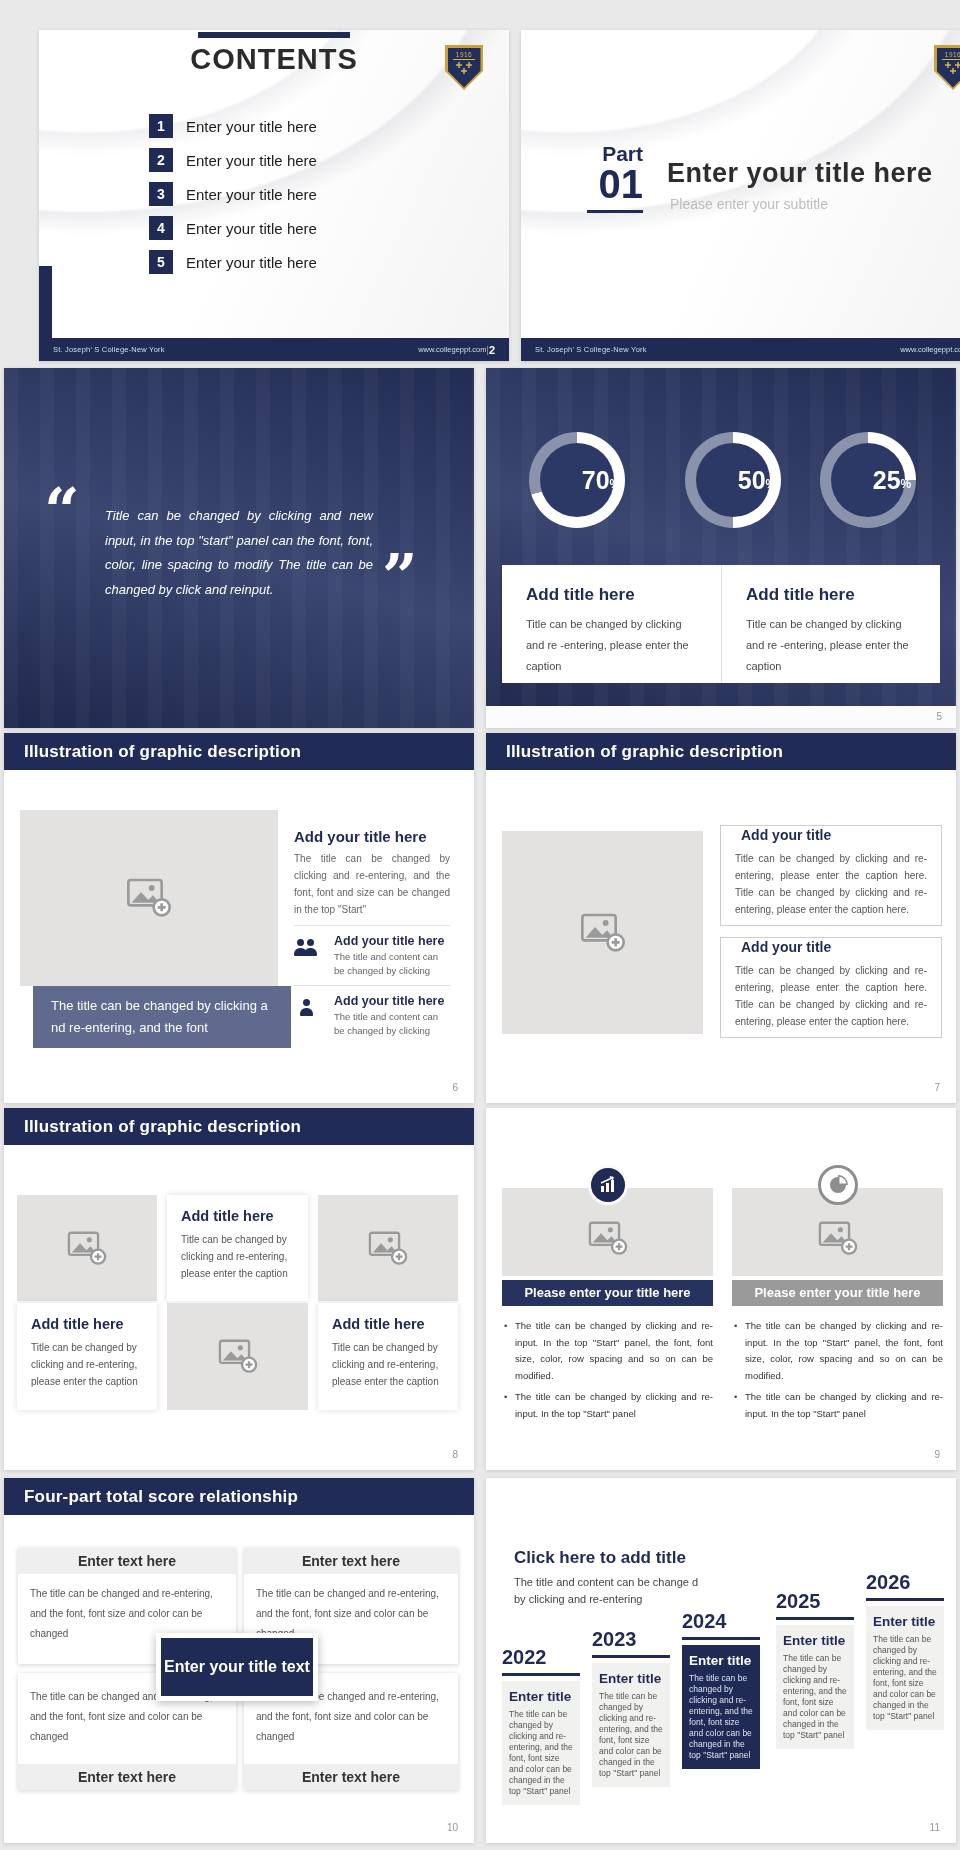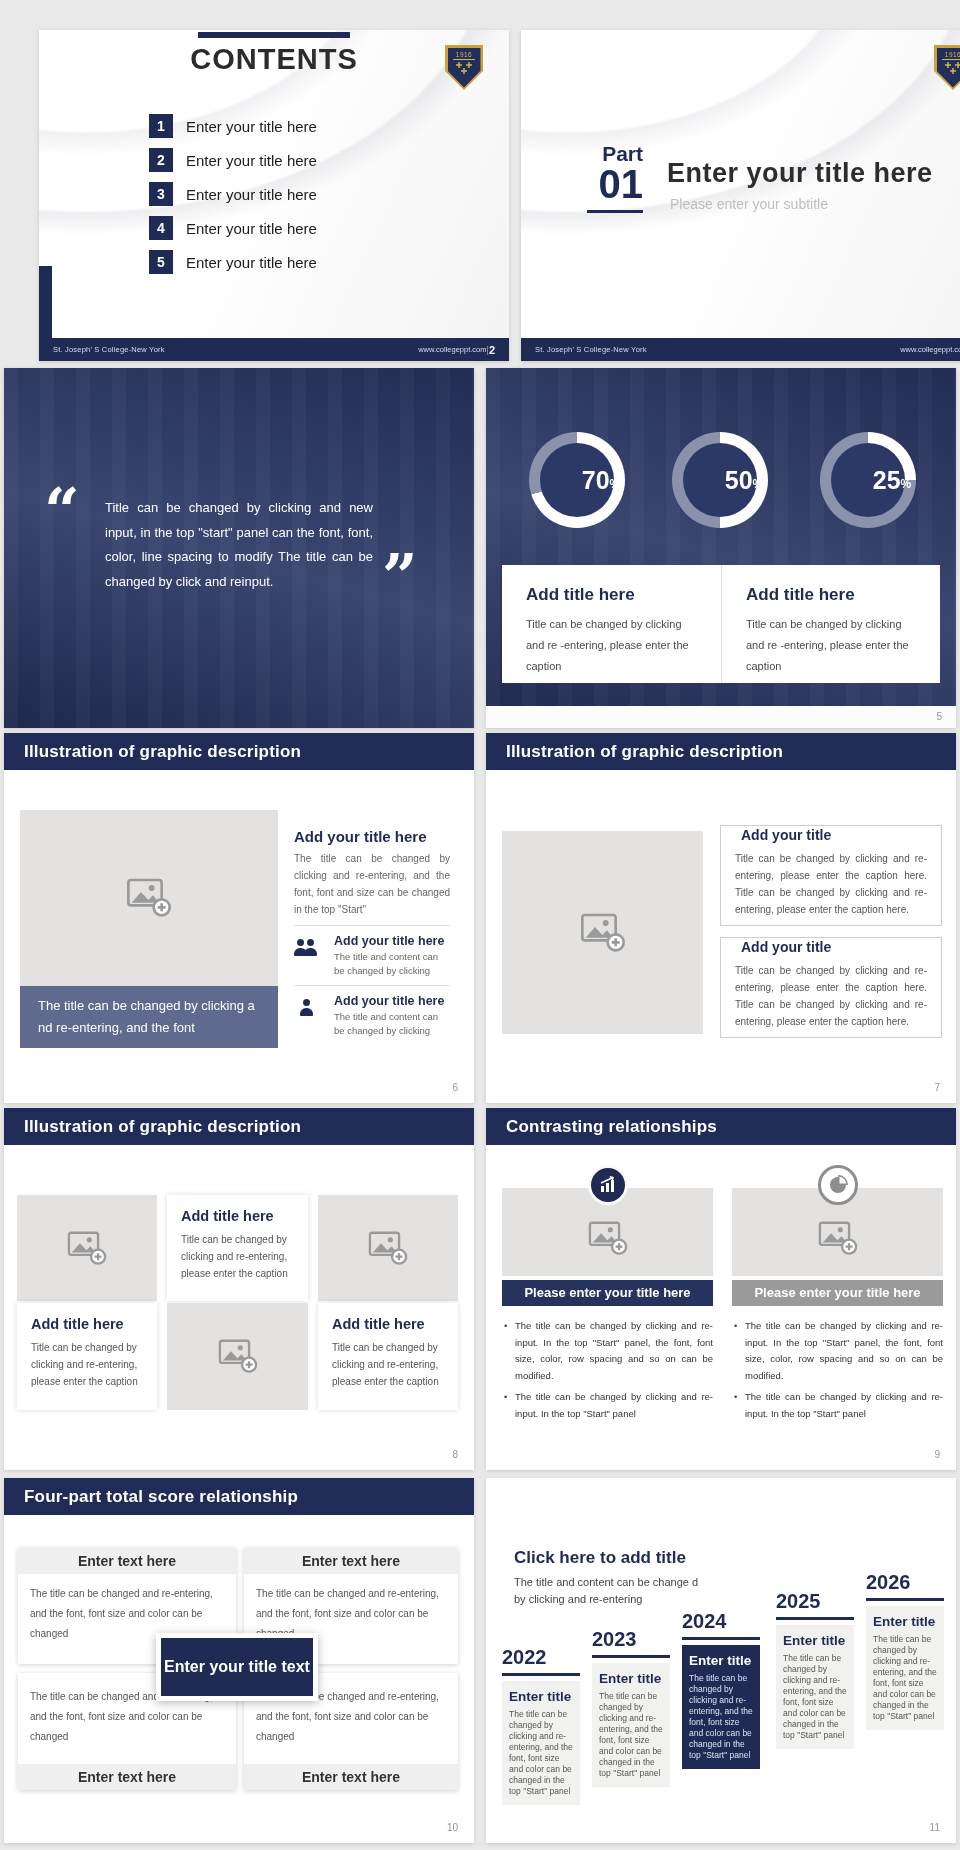--- a/index.html
+++ b/index.html
@@ -161,33 +161,33 @@
       <span class="right">
         <span class="url">www.collegeppt.com</span>
         <span class="sep">|</span>
         <span class="fpage">3</span>
       </span>
     </div>
   </div>
 
   <div class="slide navybg" style="left:4px;top:368px;height:360px;">
     <div style="position:absolute;left:40px;top:112px;font-family:'DejaVu Serif',serif;font-weight:bold;font-size:62px;color:#fff;line-height:62px;">“</div>
-    <div style="position:absolute;left:101px;top:128px;width:268px;font-size:13px;line-height:24.6px;color:#fff;text-align:justify;">Title can be changed by clicking and new input, in the top "start" panel can the font, font, color, line spacing to modify The title can be changed by click and reinput.</div>
+    <div style="position:absolute;left:101px;top:136px;width:268px;font-size:13px;line-height:24.6px;color:#fff;text-align:justify;font-style:italic;">Title can be changed by clicking and new input, in the top "start" panel can the font, font, color, line spacing to modify The title can be changed by click and reinput.</div>
     <div style="position:absolute;left:378px;top:178px;font-family:'DejaVu Serif',serif;font-weight:bold;font-size:62px;color:#fff;line-height:62px;">”</div>
   </div>
 
   <div class="slide navybg" style="left:486px;top:368px;height:360px;">
     <div class="donut" style="left:43px;">
       <div class="donut-ring" style="background: conic-gradient(rgb(255, 255, 255) 0deg, rgb(255, 255, 255) 70%, rgb(138, 146, 172) 70%, rgb(138, 146, 172) 100%);"></div>
       <div class="donut-label">
           <span class="donut-val">70</span>
           <span class="donut-unit">%</span>
         </div>
     </div>
-    <div class="donut" style="left:186px;">
+    <div class="donut" style="left:199px;">
       <div class="donut-ring" style="background: conic-gradient(rgb(255, 255, 255) 0deg, rgb(255, 255, 255) 50%, rgb(138, 146, 172) 50%, rgb(138, 146, 172) 100%);"></div>
       <div class="donut-label">
           <span class="donut-val">50</span>
           <span class="donut-unit">%</span>
         </div>
     </div>
     <div class="donut" style="left:334px;text-decoration:underline;">
       <div class="donut-ring" style="background: conic-gradient(rgb(255, 255, 255) 0deg, rgb(255, 255, 255) 25%, rgb(138, 146, 172) 25%, rgb(138, 146, 172) 100%);"></div>
       <div class="donut-label">
           <span class="donut-val">25</span>
@@ -213,21 +213,21 @@
     <div class="slide-header">Illustration of graphic description</div>
     <div class="ph" style="position:absolute;left:16px;top:77px;width:258px;height:176px;">
       <svg width="46" height="40" viewBox="0 0 34 30">
         <rect x="1.5" y="1.5" width="25" height="19" rx="2" fill="none" stroke="#9a9a9a" stroke-width="2"></rect>
         <circle cx="19" cy="7.5" r="2.2" fill="#9a9a9a"></circle>
         <path d="M4 18.5 L11 10.5 L16.5 16.5 L20 13 L24.5 18.5 Z" fill="#9a9a9a"></path>
         <circle cx="26.5" cy="22" r="6" fill="#fff" stroke="#9a9a9a" stroke-width="2"></circle>
         <path d="M26.5 19 v6 M23.5 22 h6" stroke="#9a9a9a" stroke-width="2"></path>
       </svg>
     </div>
-    <div style="position:absolute;left:16px;top:253px;width:258px;height:62px;background:#5f6a8e;color:#fff;font-size:13px;line-height:22px;box-sizing:border-box;padding:9px 12px 0 18px;">The title can be changed by clicking a nd re-entering, and the font</div>
+    <div style="position:absolute;left:29px;top:253px;width:258px;height:62px;background:#5f6a8e;color:#fff;font-size:13px;line-height:22px;box-sizing:border-box;padding:9px 12px 0 18px;">The title can be changed by clicking a nd re-entering, and the font</div>
     <div style="position:absolute;left:290px;top:95px;width:156px;font-size:15px;font-weight:bold;color:#1f2a55;">Add your title here</div>
     <div style="position:absolute;left:290px;top:117px;width:156px;font-size:10px;color:#666;line-height:17px;text-align:justify;">The title can be changed by clicking and re-entering, and the font, font and size can be changed in the top "Start"</div>
     <div class="feat" style="left:290px;top:192px;">
       <div class="ppl">
           <span class="pfig" style="left:0;"></span>
           <span class="pfig" style="left:10px;"></span>
         </div>
       <div class="feat-txt">
         <div class="feat-title">Add your title here</div>
         <div class="feat-body">The title and content can be changed by clicking</div>
@@ -308,21 +308,20 @@
       </svg>
     </div>
     <div class="g3-card" style="left:314px;top:195px;width:140px;height:107px;">
       <div class="g3-title">Add title here</div>
       <div class="g3-body">Title can be changed by clicking and re-entering, please enter the caption</div>
     </div>
     <span class="pagenum">8</span>
   </div>
 
   <div class="slide" style="left:486px;top:1108px;height:362px;">
-    <div class="slide-header">Contrasting relationships</div>
     <div class="contrast-col" style="left:16px;">
       <div class="badge badge-chart">
         <svg width="20" height="18" viewBox="0 0 20 18">
           <rect x="3" y="10" width="3" height="6" fill="#fff"></rect>
           <rect x="8" y="7" width="3" height="9" fill="#fff"></rect>
           <rect x="13" y="4" width="3" height="12" fill="#fff"></rect>
           <path d="M3 7 L15 1.5" stroke="#fff" stroke-width="1.4" fill="none"></path>
           <path d="M11.8 0.8 L15 1.5 L14.2 4.6" stroke="#fff" stroke-width="1.4" fill="none"></path>
         </svg>
       </div>

